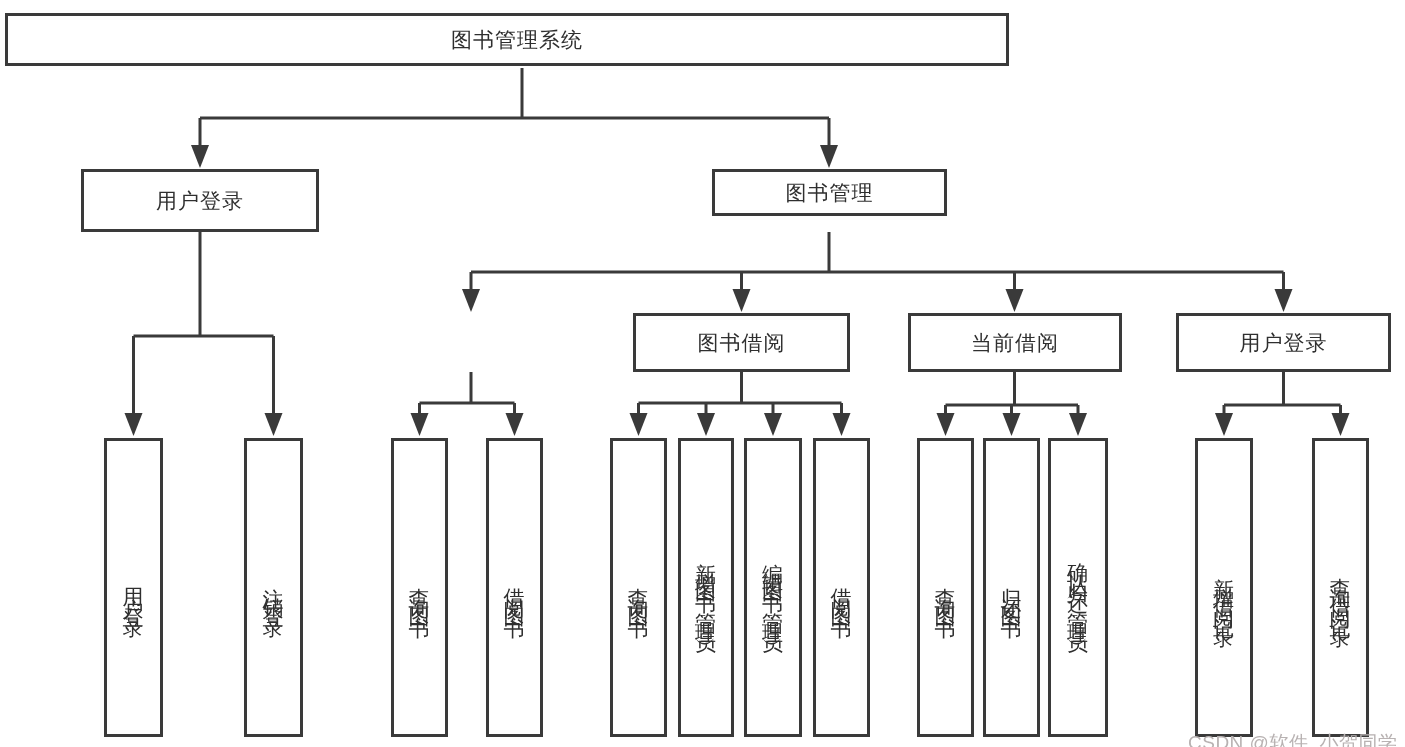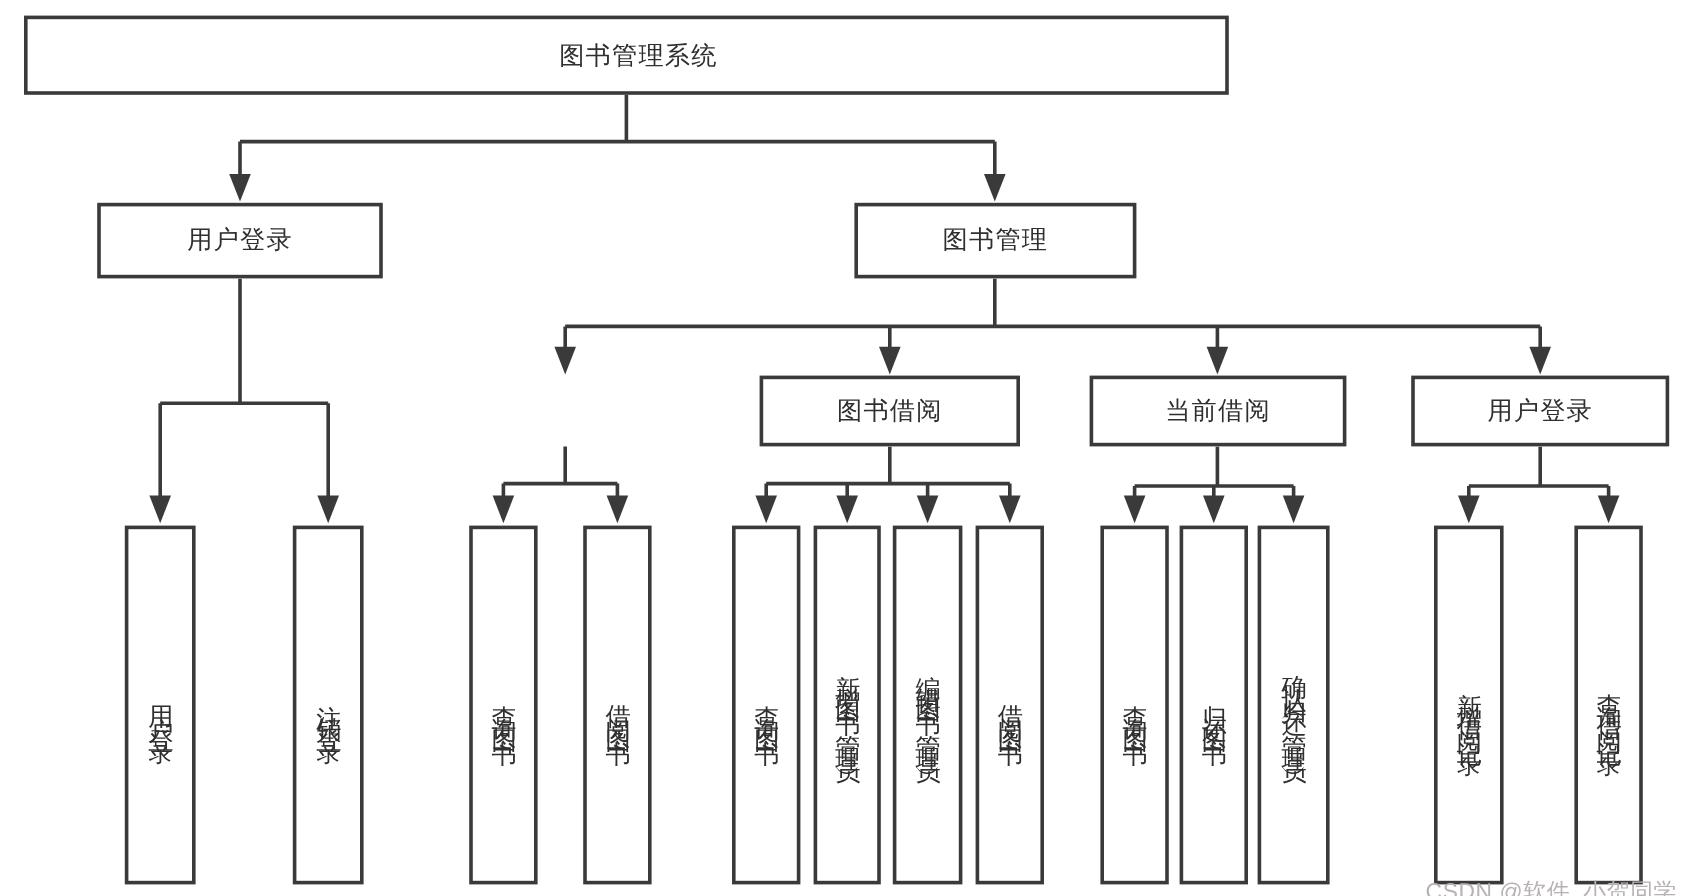--- a/index.html
+++ b/index.html
@@ -87,24 +87,24 @@
     <polygon points="697,413 715,413 706,436"></polygon>
     <polygon points="764,413 782,413 773,436"></polygon>
     <polygon points="832.5,413 850.5,413 841.5,436"></polygon>
     <polygon points="936.5,413 954.5,413 945.5,436"></polygon>
     <polygon points="1002.5,413 1020.5,413 1011.5,436"></polygon>
     <polygon points="1069,413 1087,413 1078,436"></polygon>
     <polygon points="1215,413 1233,413 1224,436"></polygon>
     <polygon points="1331.5,413 1349.5,413 1340.5,436"></polygon>
   </svg>
 
-  <div class="node" style="left:20px; top:13px; width:1004px; height:66px;padding-left:20px;">图书管理系统</div>
+  <div class="node" style="left:5px; top:13px; width:1004px; height:53px;padding-left:20px;">图书管理系统</div>
 
   <div class="node" style="left:81px; top:169px; width:238px; height:63px;">用户登录</div>
-  <div class="node" style="left:712px; top:169px; width:235px; height:63px;">图书管理</div>
+  <div class="node" style="left:712px; top:169px; width:235px; height:47px;">图书管理</div>
 
   <div class="node" style="left:908px; top:313px; width:214px; height:59px;">当前借阅</div>
   <div class="node" style="left:633px; top:313px; width:217px; height:59px;">图书借阅</div>
   <div class="node" style="left:1176px; top:313px; width:215px; height:59px;">用户登录</div>
 
   <div class="node v" style="left:104px; top:438px; width:59px; height:299px;">用户登录</div>
   <div class="node v" style="left:244px; top:438px; width:59px; height:299px;">注销登录</div>
 
   <div class="node v" style="left:391px; top:438px; width:57px; height:299px;">查询图书</div>
   <div class="node v" style="left:486px; top:438px; width:57px; height:299px;">借阅图书</div>

